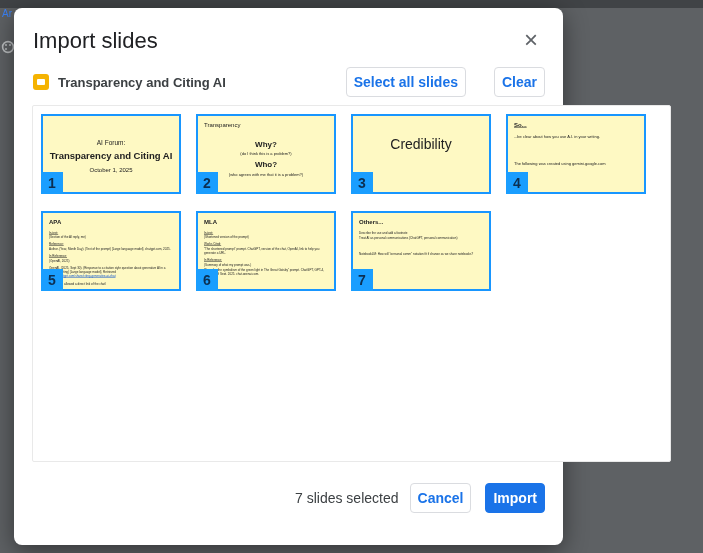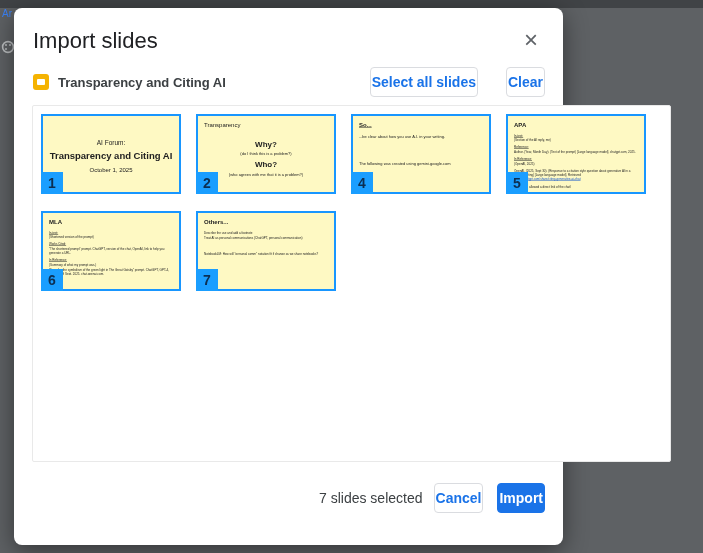--- a/index.html
+++ b/index.html
@@ -33,21 +33,21 @@
   }
   .slides-icon{
     width:16px; height:16px; border-radius:3px;
     background:var(--slides-icon); display:flex; align-items:center; justify-content:center;
     flex:0 0 auto;
   }
   .slides-icon .inner{ width:8px; height:6px; background:#fff; border-radius:1px; }
   .pres-name{ margin-left:9px; font-size:13px; font-weight:700; color:#3c4043; }
   .pres-row .spacer{ flex:1; }
   .btn{
-    height:30px; padding:0 1px; border:1px solid var(--border); border-radius:4px;
+    height:30px; padding:0 7px; border:1px solid var(--border); border-radius:4px;
     background:#fff; color:var(--accent); font-family:"Liberation Sans",sans-serif;
     font-size:14px; font-weight:700; cursor:pointer; white-space:nowrap;
   }
   .btn.primary{ background:var(--accent); border-color:var(--accent); color:#ffffff; }
   .pres-row .btn + .btn{ margin-left:28px; }
   
   .thumbs{
     position:absolute; left:18px; top:97px; width:639px; height:357px;
     border:1px solid #e9e9e9; border-radius:2px; background:#fff;
     padding:8px; display:flex; flex-wrap:wrap; align-content:flex-start;
@@ -133,20 +133,28 @@
             <div class="blk t6">Transparency</div>
             <div class="blk c t9 md mt20">Why?</div>
             <div class="blk c t4 mt4">(do I think this is a problem?)</div>
             <div class="blk c t9 md mt6">Who?</div>
             <div class="blk c t4 mt4">(who agrees with me that it is a problem?)</div>
           </div>
     </div>
     <div class="badge">2</div>
   </div>
 
+  <div class="thumb">
+    <div class="slide-clip">
+      <div class="slide-inner">
+            <div class="blk c t16 mt28">Credibility</div>
+          </div>
+    </div>
+    <div class="badge">3</div>
+  </div>
 
   <div class="thumb">
     <div class="slide-clip">
       <div class="slide-inner">
             <div class="blk t6 u md">So...</div>
             <div class="blk t4 mt10">...be clear about how you use A.I. in your writing.</div>
             <div class="blk t4 mt44">The following was created using gemini.google.com</div>
           </div>
     </div>
     <div class="badge">4</div>

